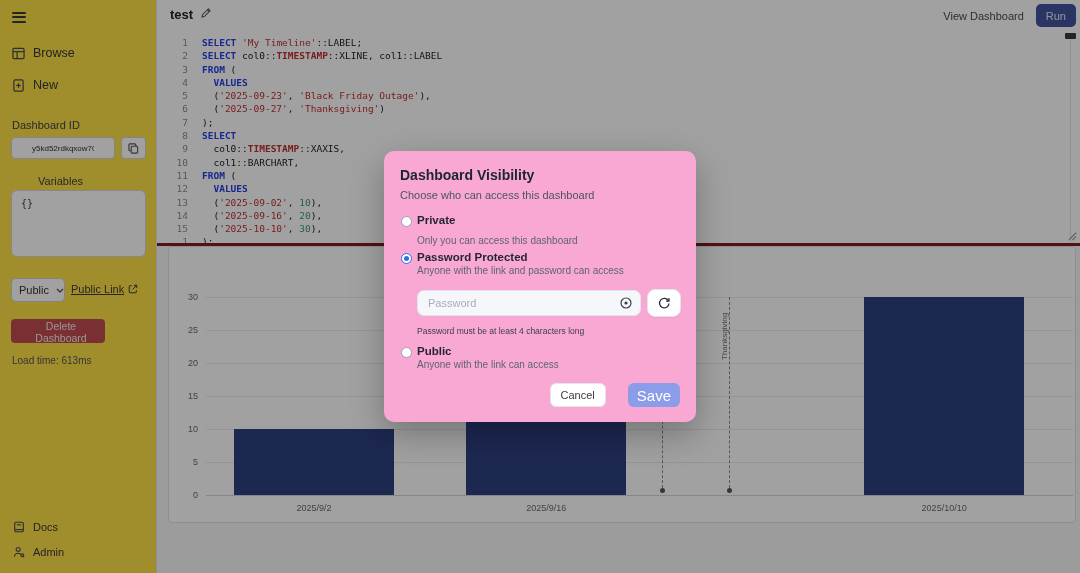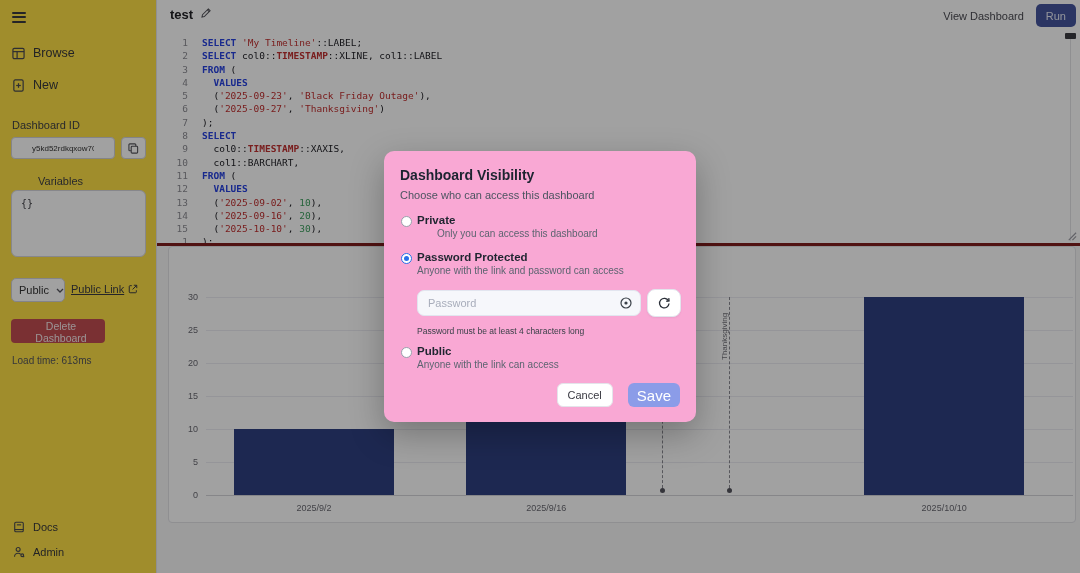--- a/index.html
+++ b/index.html
@@ -84,21 +84,21 @@
   .opt-desc{font-size:10px;color:#5c6470;}
   .pw-wrap{position:absolute;left:33px;top:139px;width:224px;height:26px;text-decoration:underline;}
   .pw-input{width:100%;height:100%;box-sizing:border-box;border:1px solid #e2e5ef;border-radius:7px;
             background:#f6f7fb;padding:0 28px 0 10px;font-size:11px;color:#333;font-family:"Liberation Sans",sans-serif;}
   .pw-input::placeholder{color:#a8adbb;}
   .pw-eye{position:absolute;right:8px;top:6px;color:#3a4048;cursor:pointer;}
   .regen-btn{position:absolute;left:263px;top:138px;width:34px;height:28px;box-sizing:border-box;
              border:1px solid #e3e5ed;border-radius:8px;background:#fff;display:flex;align-items:center;
              justify-content:center;color:#2a2f38;cursor:pointer;box-shadow:0 1px 2px rgba(20,30,60,.06);}
   .m-hint{font-size:8.5px;color:#3a4048;}
-  .m-footer{position:absolute;right:16px;bottom:15px;display:flex;gap:15px;}
+  .m-footer{position:absolute;right:16px;bottom:15px;display:flex;gap:22px;}
   .btn-cancel{height:24px;padding:0 10px;border:1px solid #e4e4ea;border-radius:6px;background:#fff;
               color:#3a3a42;font-size:11px;cursor:pointer;font-family:"Liberation Sans",sans-serif;}
   .btn-save{height:24px;padding:0 9px;border:none;border-radius:6px;background:var(--save-bg,#8b9ce8);
             color:#fff;font-size:15px;cursor:pointer;font-family:"Liberation Sans",sans-serif;}
 </style>
 </head>
 <body>
 
 <div class="stage" style="--run-bg: #44549e; --delete-bg: #c24d52; --bar-bg: #2e4080; --radio-sel: #2970e8; --save-bg: #8b9ce8;">
 
@@ -273,21 +273,21 @@
   </div>
 
   <div class="overlay"></div>
 
   <div class="modal">
     <div class="m-abs m-title" style="left:16px;top:16px;">Dashboard Visibility</div>
     <div class="m-abs m-sub" style="left:16px;top:38px;">Choose who can access this dashboard</div>
 
     <div class="m-abs radio" style="left:17px;top:65px;"></div>
     <div class="m-abs opt-label" style="left:33px;top:63px;">Private</div>
-    <div class="m-abs opt-desc" style="left:33px;top:77px;margin-left:20px;">Only you can access this dashboard</div>
+    <div class="m-abs opt-desc" style="left:33px;top:84px;">Only you can access this dashboard</div>
 
     <div class="m-abs radio checked" style="left:17px;top:102px;"></div>
     <div class="m-abs opt-label" style="left:33px;top:100px;">Password Protected</div>
     <div class="m-abs opt-desc" style="left:33px;top:114px;">Anyone with the link and password can access</div>
 
     <div class="pw-wrap">
       <input class="pw-input" type="text" placeholder="Password" style="">
       <span class="pw-eye">
         <svg width="14" height="14" viewBox="0 0 14 14" fill="none" stroke="currentColor" stroke-width="1.2">
           <circle cx="7" cy="7" r="5"></circle>

